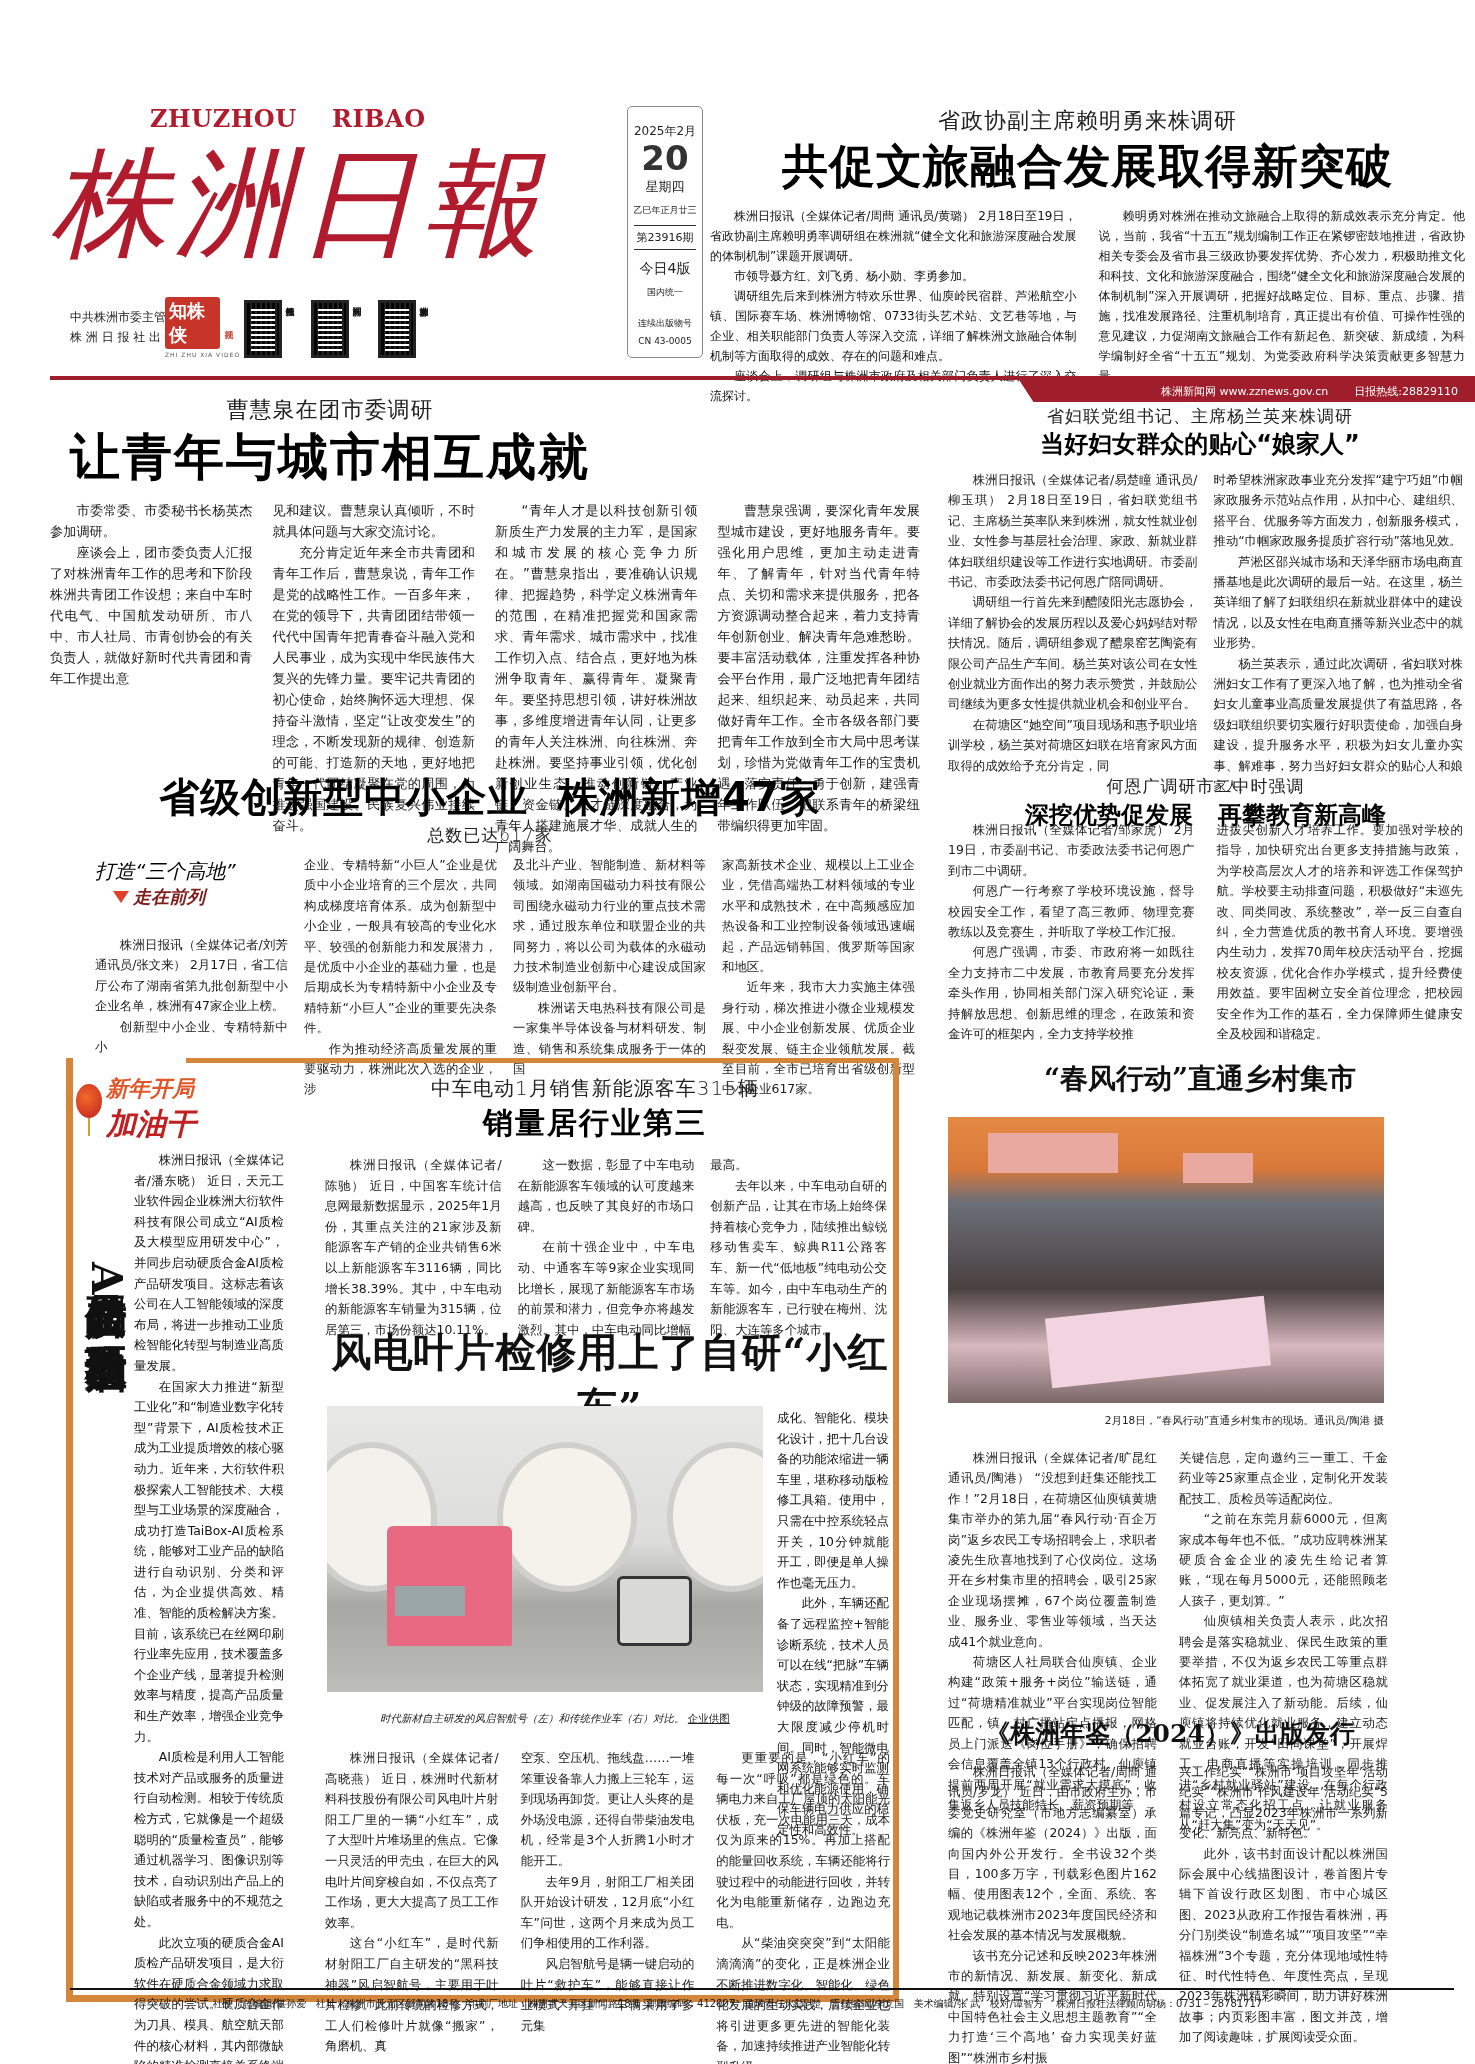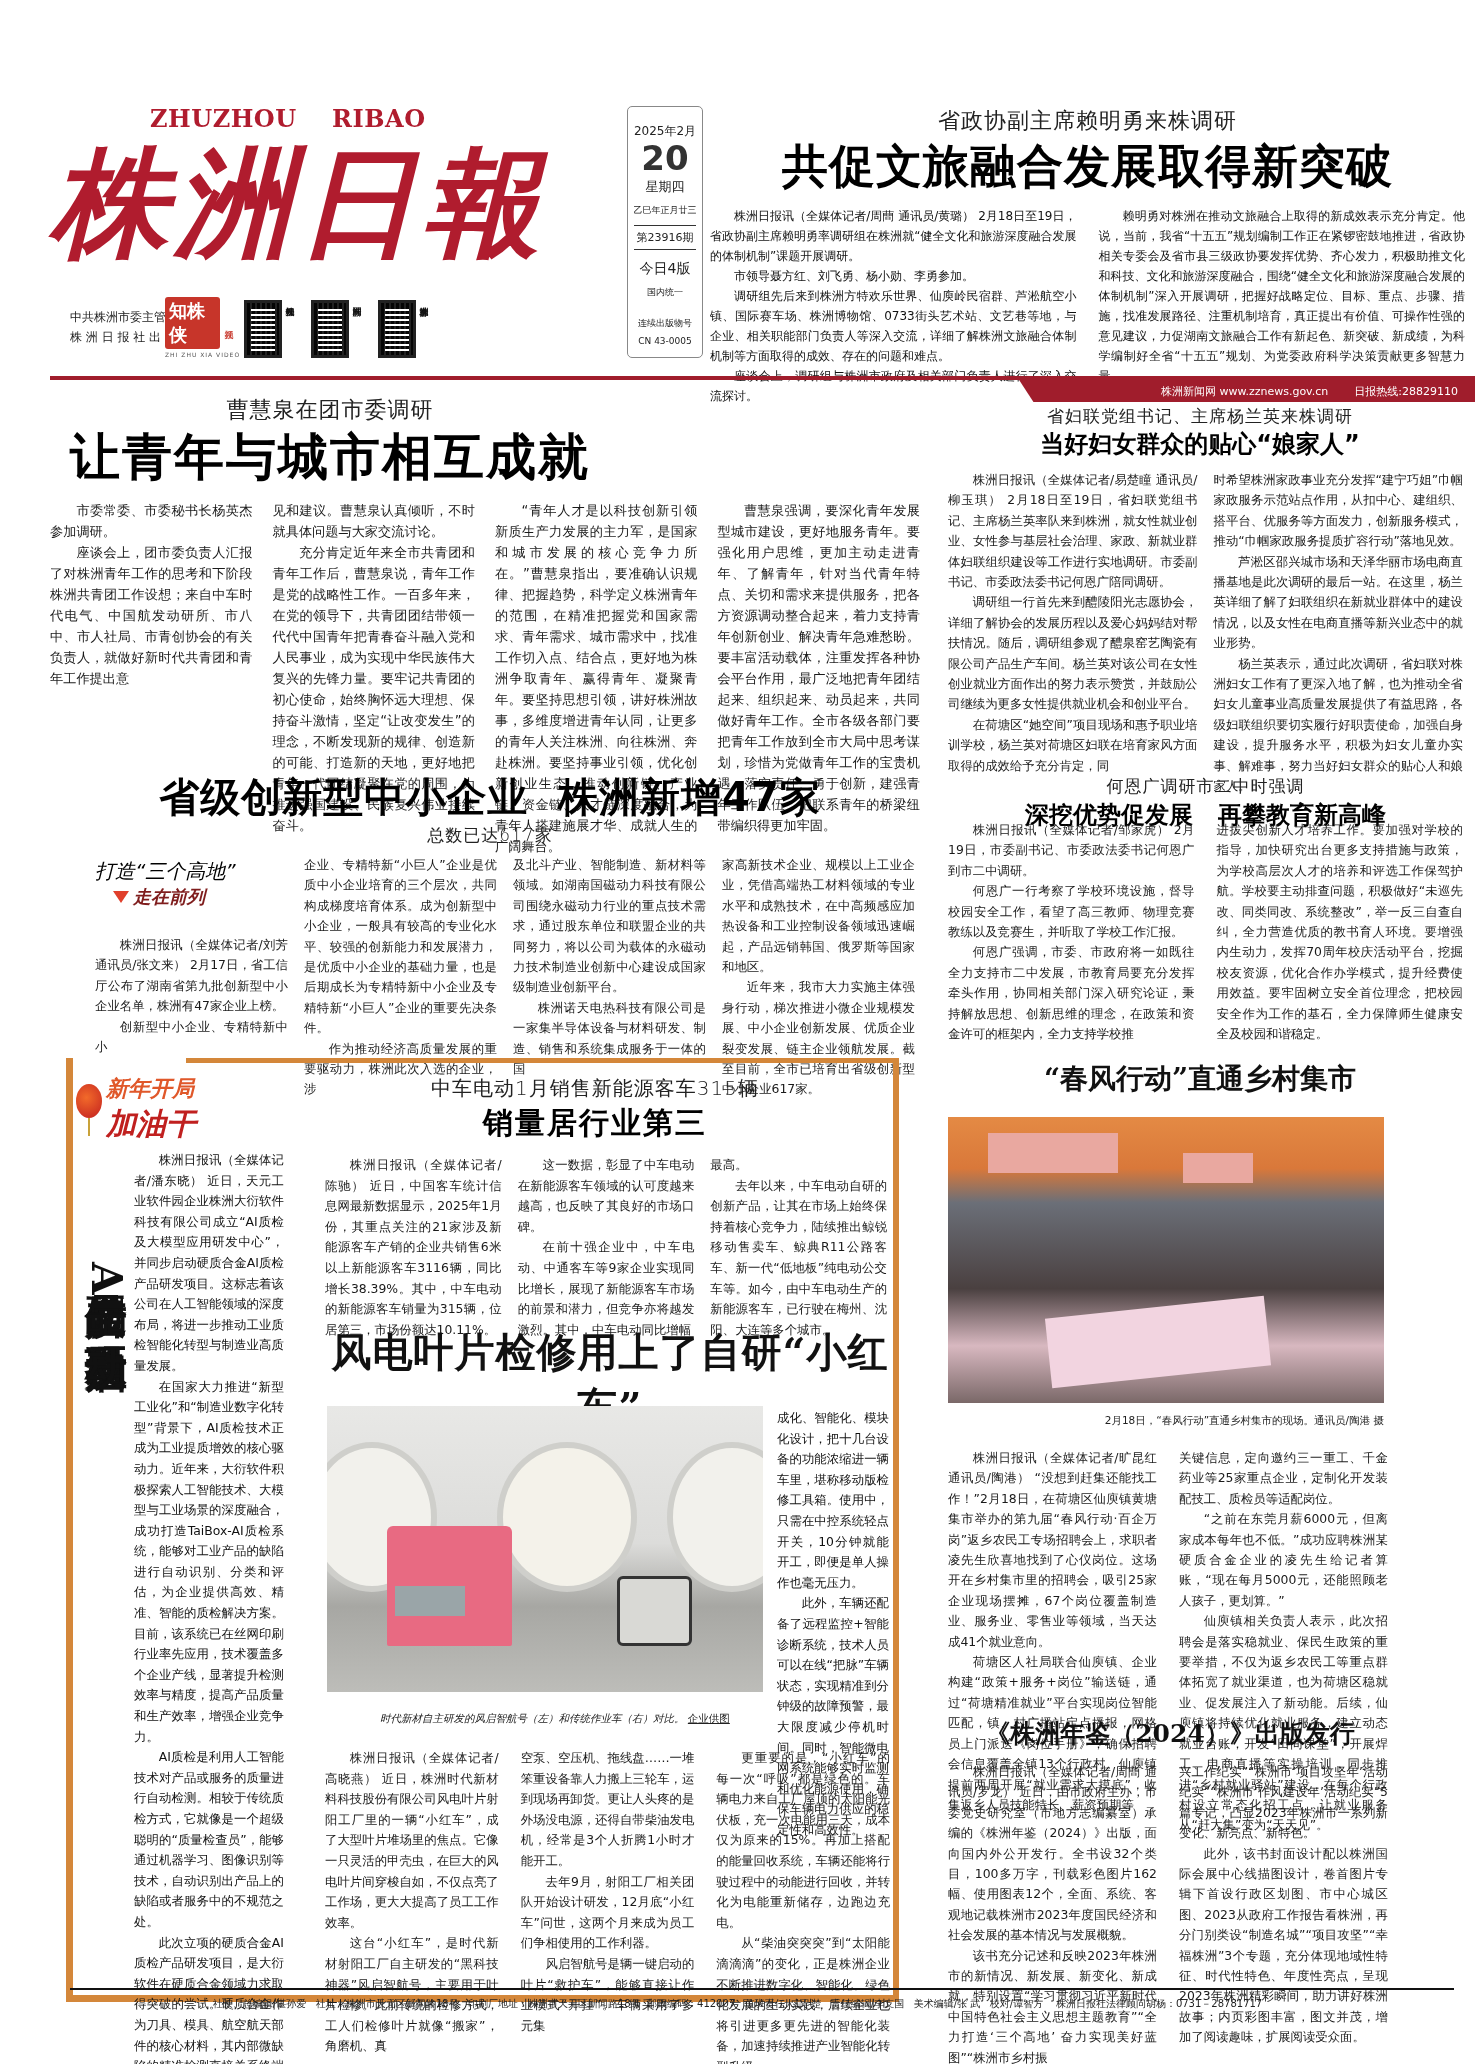--- a/index.html
+++ b/index.html
@@ -15,21 +15,21 @@
 .qr{width:38px;height:58px;background:
 repeating-linear-gradient(90deg,#222 0 3px,#fff 3px 5px),#222;
 background-blend-mode:multiply;border:3px solid #222;position:relative}
 .qr:before{content:"";position:absolute;inset:4px;background:repeating-linear-gradient(0deg,#fff 0 2px,transparent 2px 5px)}
 </style>
 </head>
 <body>
 
 <div class="abs" style="left:0;top:0;width:1475px;height:372px">
   <div class="abs serif red" style="left:150px;top:104px;font-size:24px;font-weight:bold;white-space:pre;letter-spacing:0.5px">ZHUZHOU    RIBAO</div>
-  <div class="abs serif red" style="left:50px;top:128px;font-size:118px;font-weight:bold;letter-spacing:6px;font-style:italic;line-height:150px">株洲日報</div>
+  <div class="abs serif red" style="left:50px;top:128px;font-size:118px;font-weight:normal;letter-spacing:6px;font-style:italic;line-height:150px">株洲日報</div>
 
   <div class="abs" style="left:70px;top:307px;font-size:12px;line-height:20px;color:#222">
     <div>中共株洲市委主管、主办</div>
     <div>株 洲 日 报 社 出 版</div>
   </div>
 
   <div class="abs" style="left:165px;top:297px;width:70px">
     <div style="display:flex;align-items:center">
       <span style="background:#c7352a;color:#fff;font-weight:bold;font-size:18px;padding:2px 4px;border-radius:3px">知株侠</span>
       <span style="color:#c7352a;font-size:9px;writing-mode:vertical-rl;margin-left:2px">视频</span>

